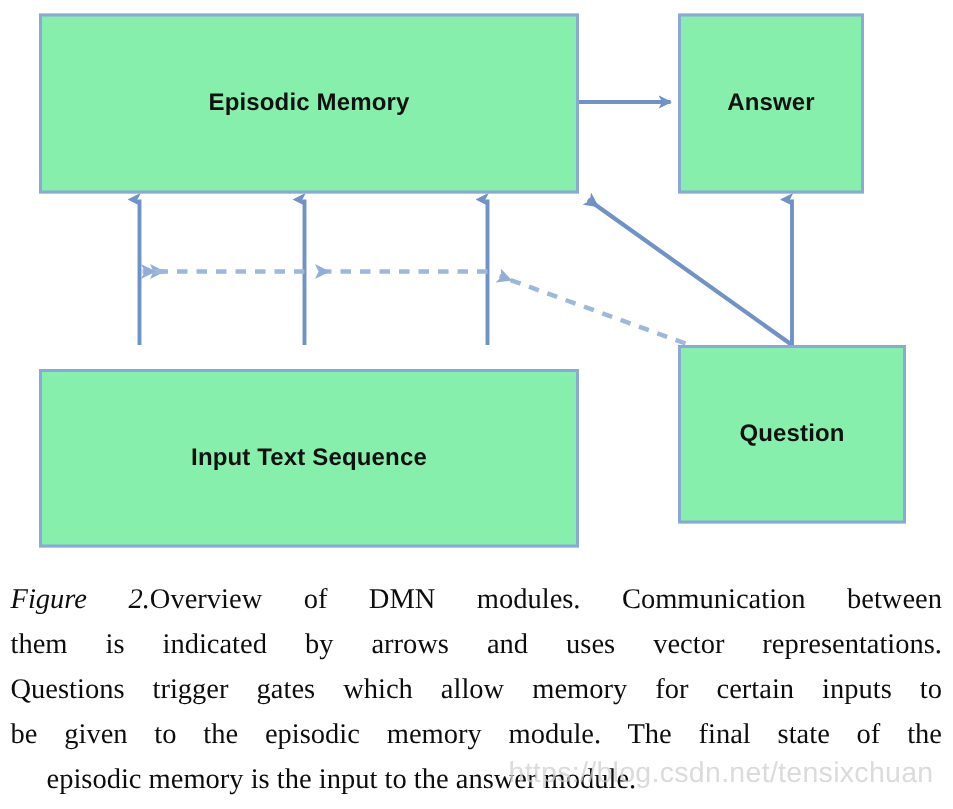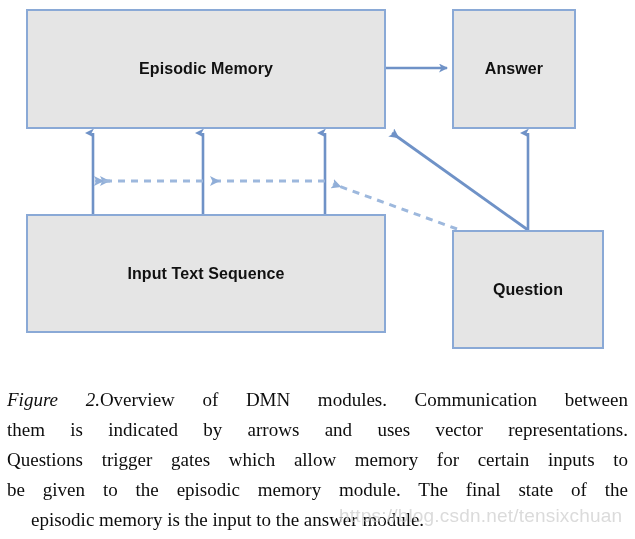--- a/index.html
+++ b/index.html
@@ -38,40 +38,40 @@
     left: 0;
     top: 0;
     width: 635px;
     height: 372px;
   }
 
   .node-box {
     position: absolute;
     box-sizing: border-box;
     border: 2px solid #8aa9d6;
-    background: #e5e5e5;
+    background: #86efac;
     display: flex;
     align-items: center;
     justify-content: center;
     z-index: 3;
   }
   .node-label {
     font-family: "Liberation Sans", sans-serif;
     font-weight: bold;
     font-size: 16px;
     line-height: 1.2;
     color: #111111;
     letter-spacing: 0.1px;
     text-align: center;
     white-space: nowrap;
   }
 
   #box-episodic-memory { left: 26px;  top: 9px;   width: 360px; height: 120px; }
   #box-answer          { left: 452px; top: 9px;   width: 124px; height: 120px; }
-  #box-input-text      { left: 26px;  top: 214px; width: 360px; height: 119px; }
+  #box-input-text      { left: 26px;  top: 246px; width: 360px; height: 119px; }
   #box-question        { left: 452px; top: 230px; width: 152px; height: 119px; }
 
   
   #caption {
     position: absolute;
     left: 7px;
     top: 385px;
     width: 621px;
     font-family: "Liberation Serif", serif;
     font-size: 19px;

